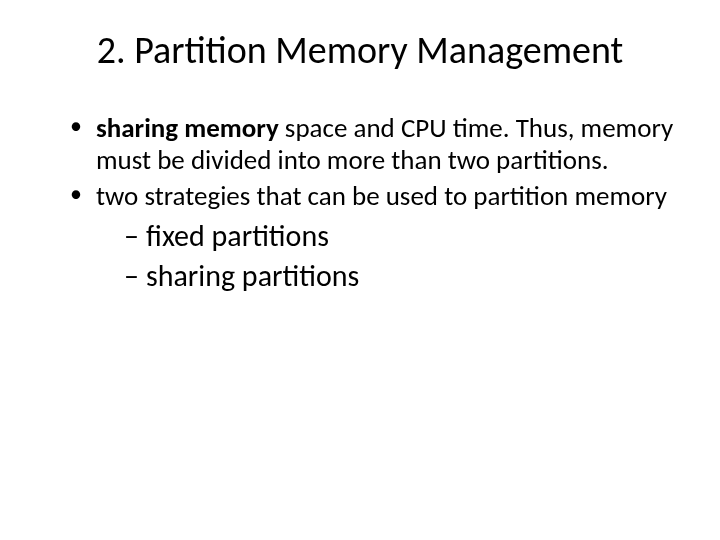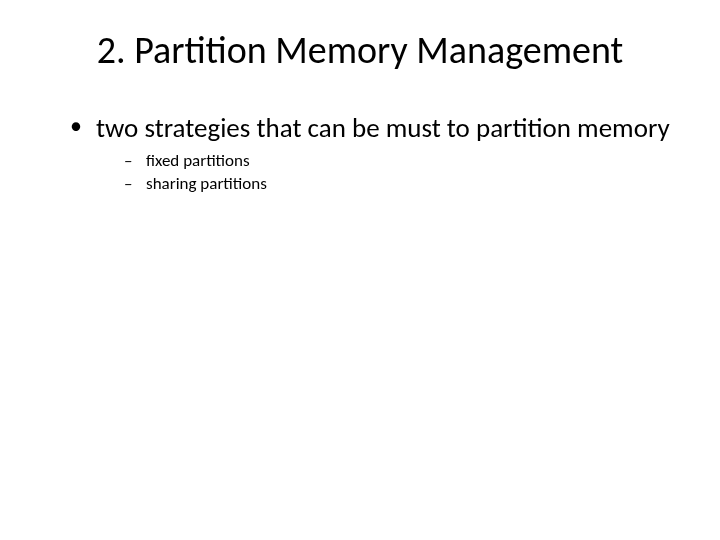--- a/index.html
+++ b/index.html
@@ -41,21 +41,21 @@
     position: absolute;
     left: 0;
     top: 0;
     font-size: 24px;
     line-height: 1.2;
   }
   ul.level2 {
     list-style: none;
     padding: 0;
     margin: 6px 0 0 28px;
-    font-size: 17px;
+    font-size: 30px;
     line-height: 1.25;
   }
   ul.level2 > li {
     position: relative;
     padding-left: 22px;
     margin-bottom: 2px;
   }
   ul.level2 > li::before {
     content: "–";
     position: absolute;
@@ -65,20 +65,23 @@
   .bold { font-weight: 700; }
 </style>
 </head>
 <body>
 
 <div class="slide">
   <div class="title">2. Partition Memory Management</div>
 
   <ul class="level1">
     <li>
-      <span class="bold"></span><span>two strategies that can be must to partition memory</span>
+      <span class="bold">sharing memory </span><span>space and CPU time. Thus, memory must be divided into more than two partitions.</span>
+    </li>
+    <li>
+      <span class="bold"></span><span>two strategies that can be used to partition memory</span>
       <ul class="level2">
         <li><span>fixed partitions</span></li>
         <li><span>sharing partitions</span></li>
       </ul>
     </li>
   </ul>
 </div>
 
 </body></html>

